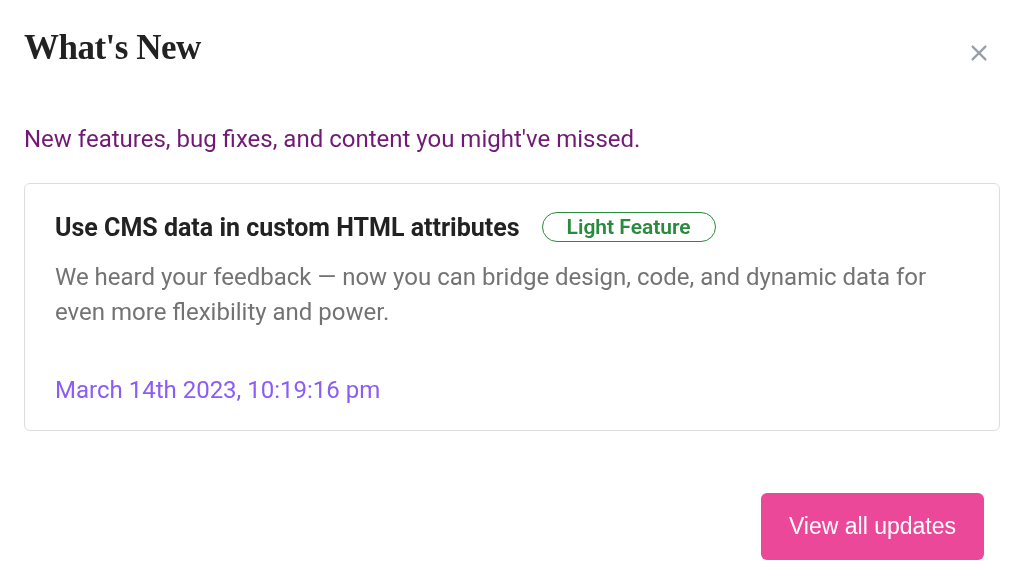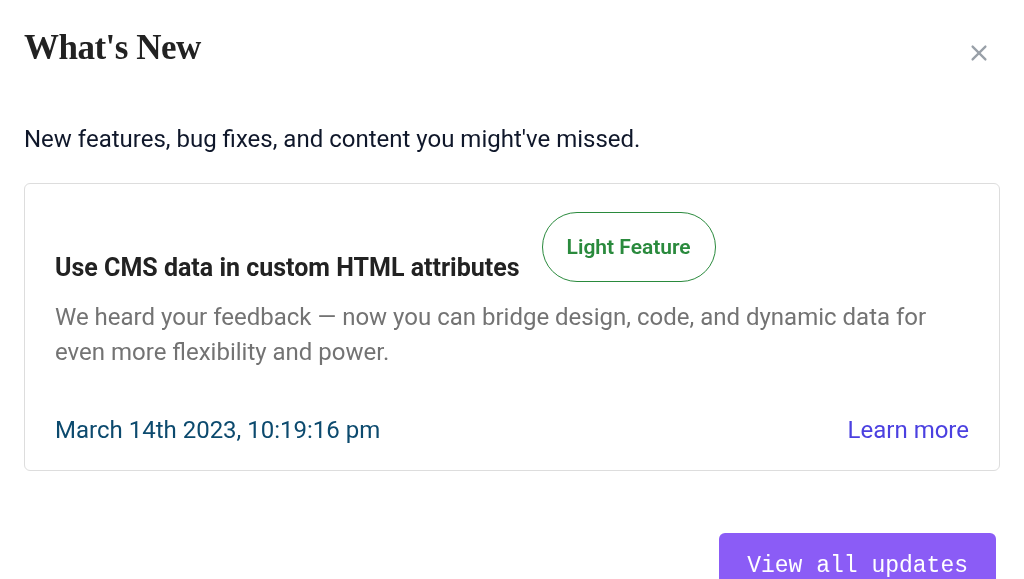--- a/index.html
+++ b/index.html
@@ -39,21 +39,21 @@
       display: flex;
       align-items: center;
       justify-content: center;
     }
     .close-btn svg {
       width: 22px;
       height: 22px;
     }
     .subtitle {
       font-size: 24px;
-      color: #0f172a;
+      color: #701a75;
       font-weight: 400;
       margin-bottom: 30px;
       margin-top: 6px;
     }
     .card {
       border: 1px solid #dddddd;
       border-radius: 6px;
       padding: 28px 30px 26px 30px;
       margin-bottom: 62px;
     }
@@ -66,63 +66,63 @@
     .card-title {
       font-size: 25px;
       font-weight: 700;
       color: #222222;
     }
     .badge {
       border: 1.5px solid #2a8a3d;
       color: #2a8a3d;
       font-weight: 600;
       font-size: 21px;
-      padding: 22px 24px;
+      padding: 2px 24px;
       border-radius: 999px;
       background: transparent;
     }
     .card-desc {
       font-size: 24px;
       color: #737373;
       line-height: 1.45;
       margin-bottom: 46px;
     }
     .card-footer {
       display: flex;
       justify-content: space-between;
       align-items: center;
     }
     .timestamp {
       font-size: 24px;
-      color: #0c4a6e;
+      color: #8b5cf6;
     }
     .learn-more {
       font-size: 24px;
       color: #4b40e0;
       text-decoration: none;
       cursor: pointer;
       background: none;
       border: none;
       font-family: inherit;
     }
     .footer {
       display: flex;
       justify-content: flex-end;
     }
     .primary-btn {
-      background: #8b5cf6;
+      background: #ec4899;
       color: #ffffff;
       font-size: 23px;
       font-weight: 400;
       border: none;
       border-radius: 6px;
       padding: 20px 28px;
       cursor: pointer;
-      font-family: Liberation Mono, monospace;
-      margin-right: 4px;
+      font-family: Liberation Sans, sans-serif;
+      margin-right: 16px;
     }
   </style>
 </head>
 <body>
 
 <div class="header">
   <h1 class="title">What's New</h1>
   <button class="close-btn">
     <span>
       <svg viewBox="0 0 24 24" fill="none" stroke="currentColor" stroke-width="2.5" stroke-linecap="round">
@@ -136,19 +136,18 @@
 <p class="subtitle">New features, bug fixes, and content you might've missed.</p>
 
 <div class="card">
   <div class="card-header">
     <span class="card-title">Use CMS data in custom HTML attributes</span>
     <span class="badge">Light Feature</span>
   </div>
   <p class="card-desc">We heard your feedback — now you can bridge design, code, and dynamic data for even more flexibility and power.</p>
   <div class="card-footer">
     <span class="timestamp">March 14th 2023, 10:19:16 pm</span>
-    <button class="learn-more">Learn more</button>
   </div>
 </div>
 
 <div class="footer">
   <button class="primary-btn">View all updates</button>
 </div>
 
 </body></html>

